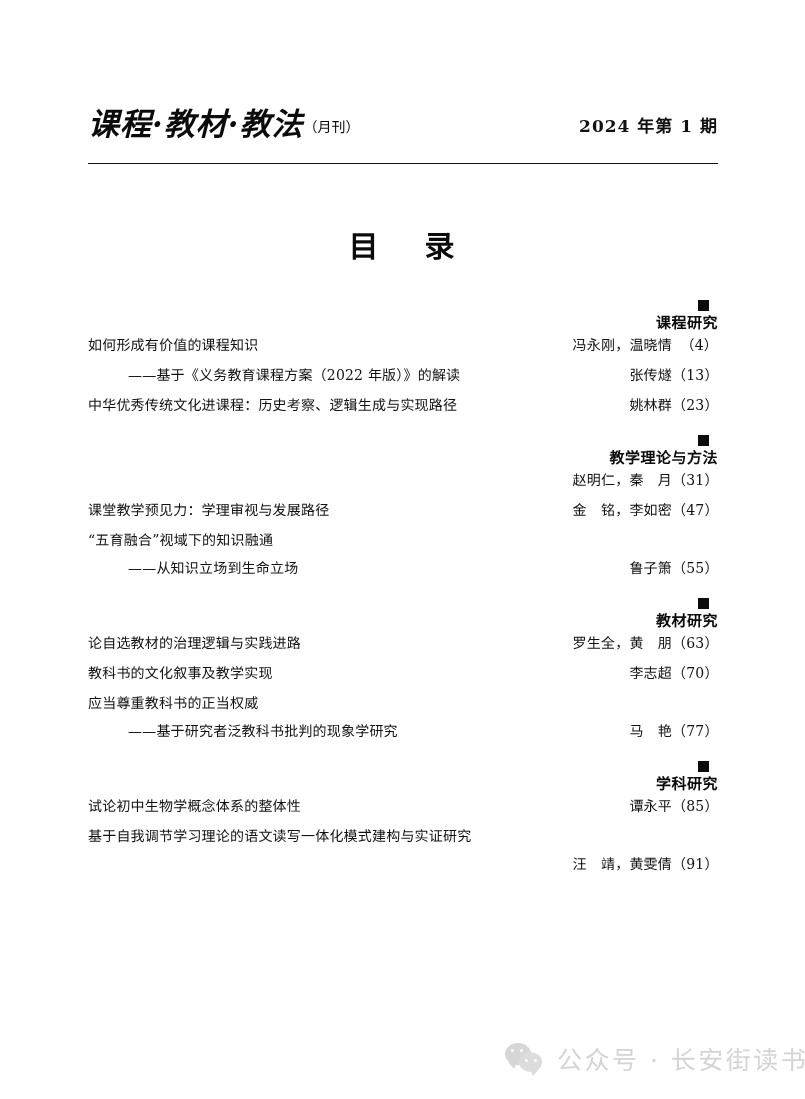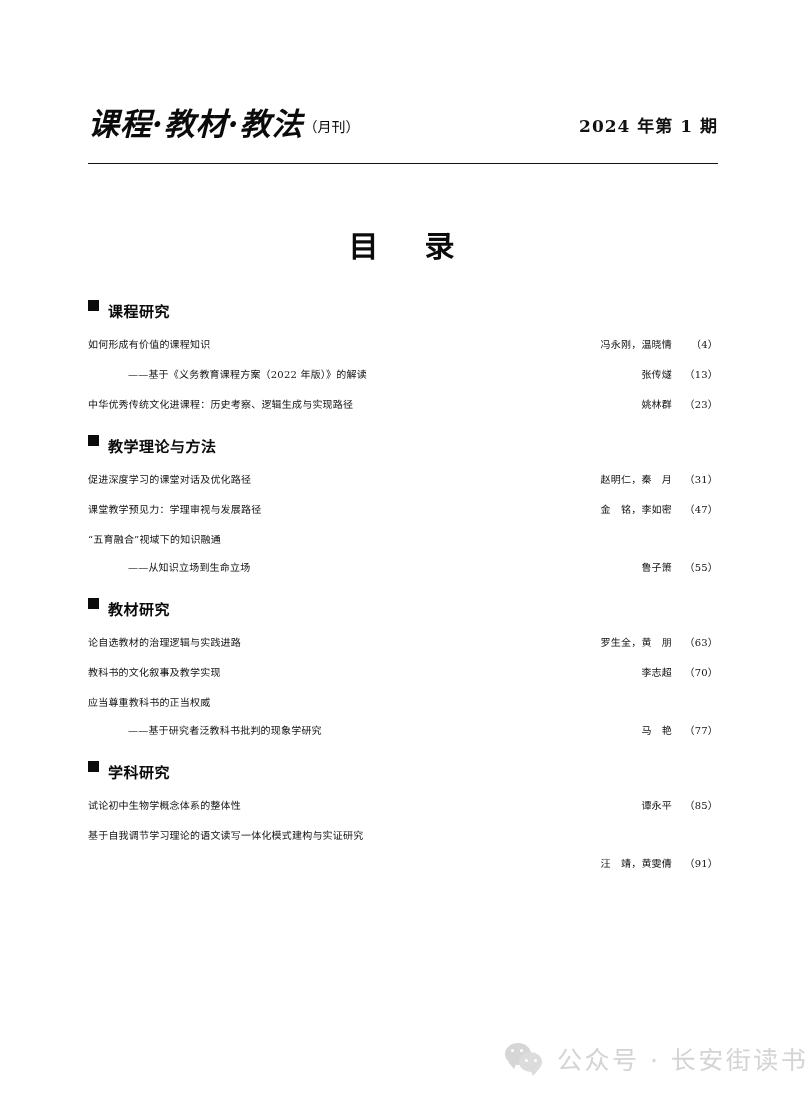--- a/index.html
+++ b/index.html
@@ -93,23 +93,24 @@
     left: 88px;
     top: 300px;
     width: 630px;
   }
 
   .section { margin-bottom: 16px; }
   .section:last-child { margin-bottom: 4px; }
 
   .section-header {
     display: flex;
-    align-items: flex-start;
+    align-items: flex-end;
     height: 24px;
     margin-bottom: 7px;
+    flex-direction: column;
   }
   .section-bullet {
     width: 11px;
     height: 11px;
     background: #0b0b0b;
     display: inline-block;
     margin-right: 9px;
     flex: 0 0 auto;
   }
   .section-title {
@@ -121,21 +122,21 @@
     white-space: nowrap;
   }
 
   
   .entry { margin-bottom: 2px; }
 
   .entry-line {
     display: flex;
     align-items: baseline;
     width: 630px;
-    font-size: 10px;
+    font-size: 14px;
     line-height: 28px;
     white-space: nowrap;
   }
   .entry-line.sub { padding-left: 40px; width: 590px; }
 
   .entry-title {
     flex: 0 0 auto;
     letter-spacing: 0.2px;
   }
 
@@ -287,21 +288,20 @@
           </div>
         </div>
       </div>
       <div class="section">
         <div class="section-header">
           <span class="section-bullet"></span>
           <span class="section-title">教学理论与方法</span>
         </div>
         <div class="entry">
           <div class="entry-line">
-            <span class="entry-title">促进深度学习的课堂对话及优化路径</span>
             <span class="leader"></span>
             <span class="entry-authors">赵明仁，秦　月</span>
             <span class="entry-page">（31）</span>
           </div>
         </div>
         <div class="entry">
           <div class="entry-line">
             <span class="entry-title">课堂教学预见力：学理审视与发展路径</span>
             <span class="leader"></span>
             <span class="entry-authors">金　铭，李如密</span>

